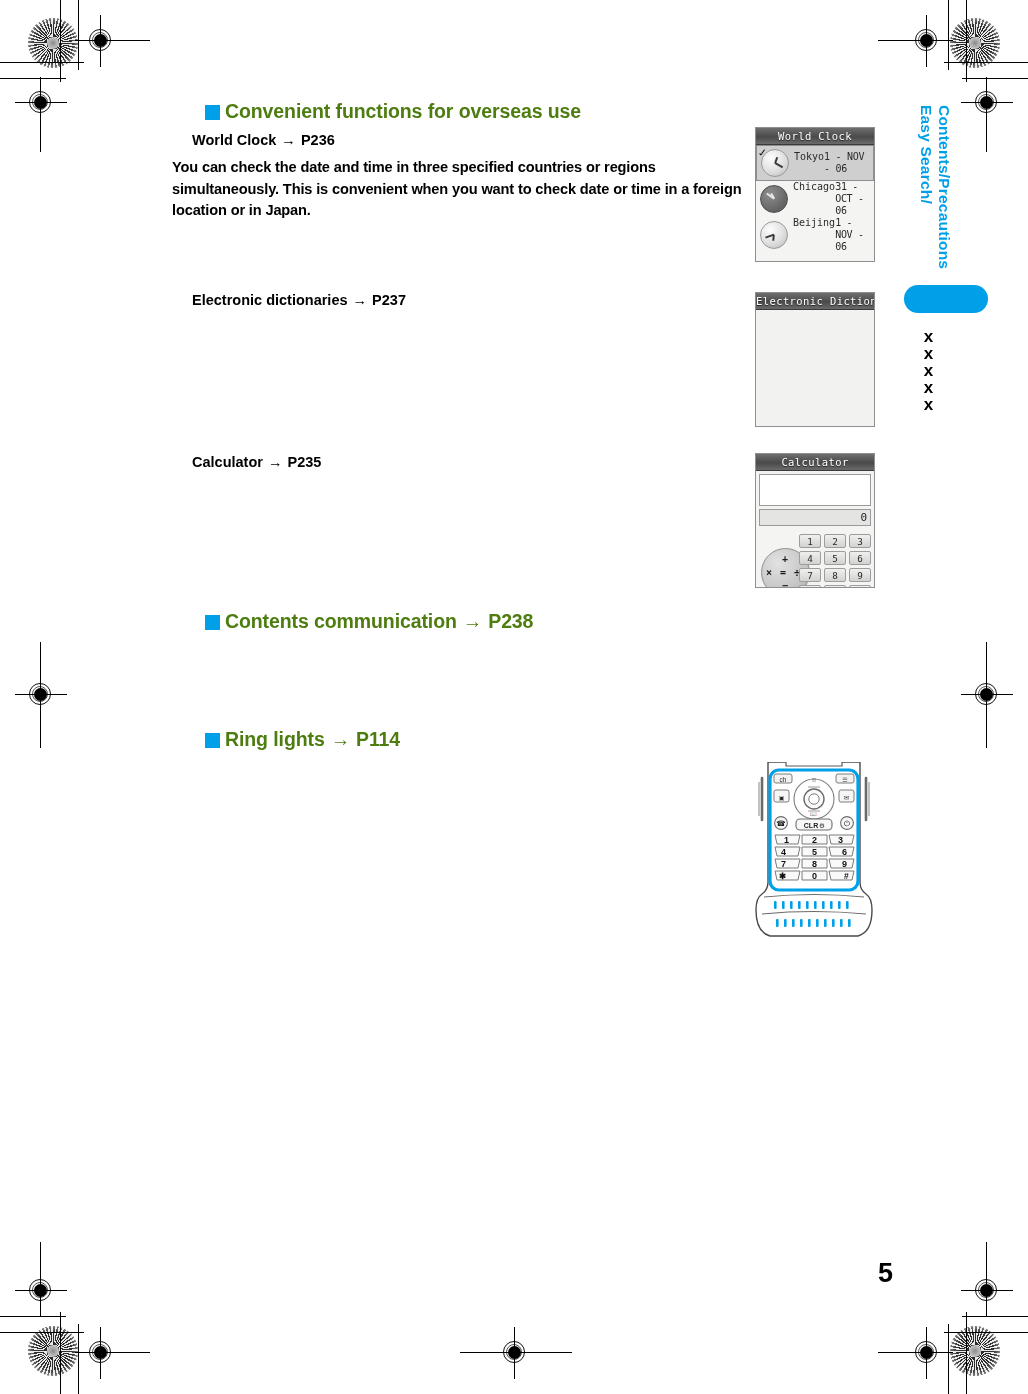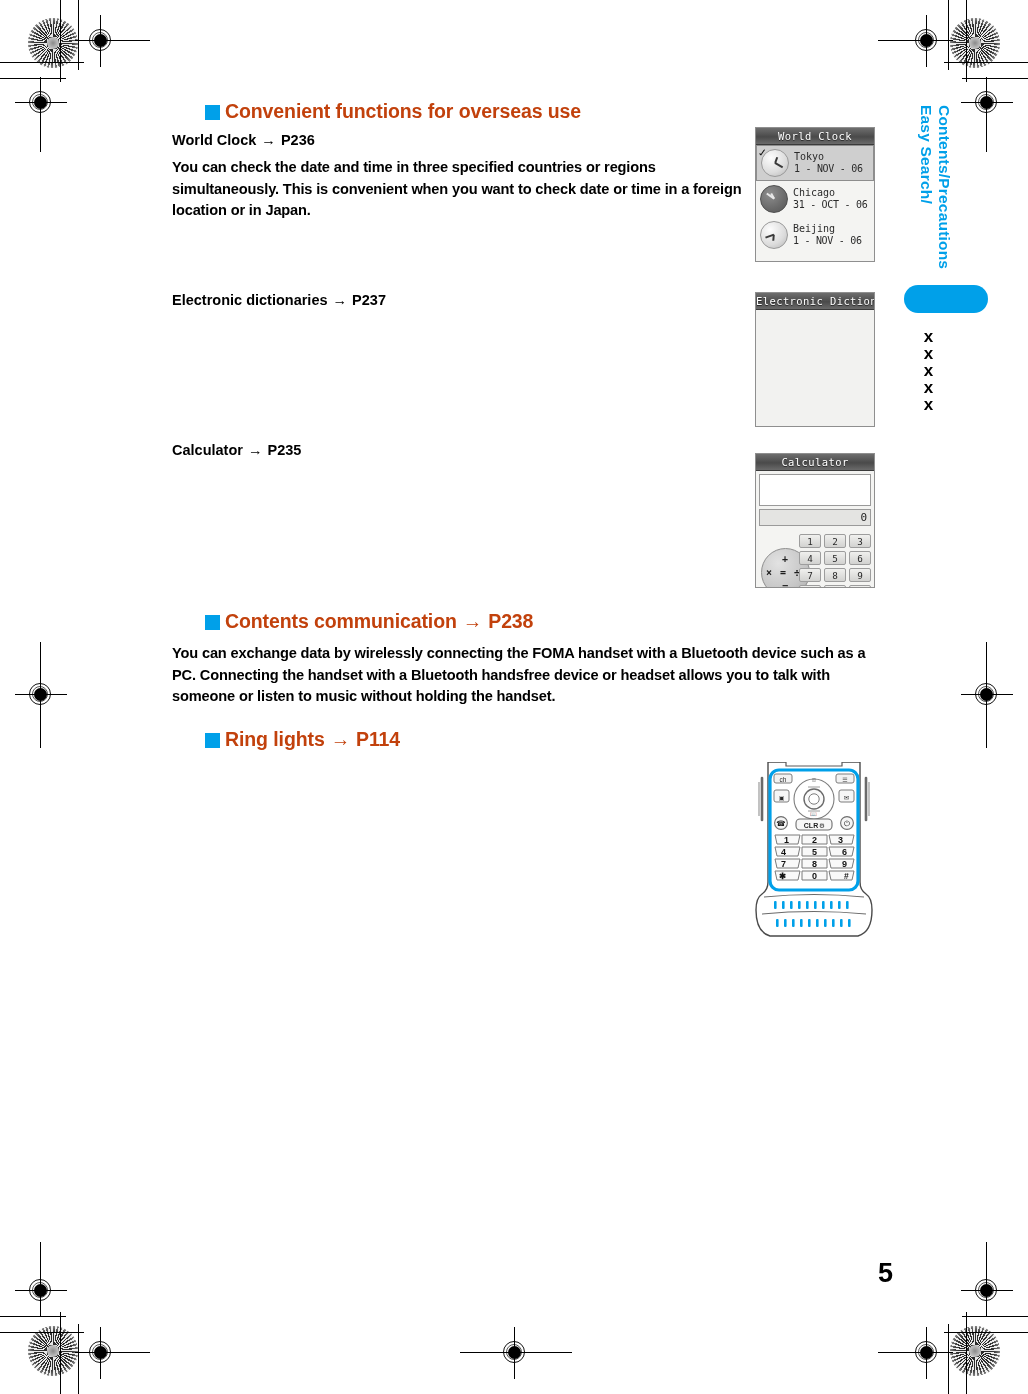--- a/index.html
+++ b/index.html
@@ -47,32 +47,32 @@
   }
   .cropline{position:absolute;background:#000;}
   .cl-h{height:1.3px;}
   .cl-v{width:1.3px;}
 
   
   .content{position:absolute;left:0;top:0;width:1028px;height:1394px;}
 
   .section-head{
     position:absolute;
-    font-size:19.5px;font-weight:bold;color:#c2410c;
+    font-size:19.5px;font-weight:bold;color:#4d7c0f;
     letter-spacing:-0.1px;white-space:nowrap;
     display:flex;align-items:center;gap:5px;padding-left:48px;
   }
   .bullet{
     display:inline-block;width:15px;height:15px;background:#00a0e9;flex:0 0 auto;
     position:relative;top:1px;
   }
   .arrow{display:inline-block;padding:0 1px;font-weight:bold;}
 
   .sub-head{
-    position:absolute;font-size:14.5px;font-weight:bold;color:#000;white-space:nowrap;
+    position:absolute;font-size:14.5px;font-weight:bold;color:#000;white-space:nowrap;margin-left:20px;
   }
   .body-text{
     position:absolute;font-size:14.6px;font-weight:bold;color:#000;
     line-height:21.5px;letter-spacing:-0.15px;
   }
 
   
   .shot{
     position:absolute;
     background:#f2f2f0;
@@ -101,21 +101,21 @@
     width:26px;height:26px;border-radius:50%;flex:0 0 auto;position:relative;
     background:radial-gradient(circle at 35% 30%,#fdfdfd 0%,#dcdcdc 60%,#b4b4b4 100%);
     border:1px solid #9a9a9a;
   }
   .wc-clock.dark{
     background:radial-gradient(circle at 35% 30%,#8e8e8e 0%,#6a6a6a 60%,#555 100%);
     border:1px solid #4f4f4f;
   }
   .wc-clock .hand{position:absolute;background:#3a3a3a;transform-origin:0 50%;}
   .wc-clock.dark .hand{background:#e8e8e8;}
-  .wc-txt{display:flex;flex-direction:column;justify-content:flex-end;line-height:12px;}
+  .wc-txt{display:flex;flex-direction:row;justify-content:flex-end;line-height:12px;}
   .wc-city{font-size:10px;color:#2b2b2b;}
   .wc-date{font-size:10px;color:#2b2b2b;letter-spacing:-0.3px;}
   .wc-check{
     position:absolute;left:2px;top:0px;font-size:11px;color:#111;font-weight:bold;
     transform:scaleX(1.3) rotate(-8deg);z-index:3;
   }
 
   
   .dict-row{
     font-size:10.6px;color:#2e2e2e;height:19px;line-height:19px;
@@ -310,33 +310,32 @@
       <span>P236</span>
     </div>
     <div class="body-text" style="left:172px;top:157px;width:574px;">You can check the date and time in three specified countries or regions simultaneously. This is convenient when you want to check date or time in a foreign location or in Japan.</div>
 
     <div class="sub-head" style="left:172px;top:292px;">
       <span>Electronic dictionaries</span>
       <span class="arrow">→</span>
       <span>P237</span>
     </div>
 
-    <div class="sub-head" style="left:172px;top:442px;">
+    <div class="sub-head" style="left:172px;top:454px;">
       <span>Calculator</span>
       <span class="arrow">→</span>
       <span>P235</span>
     </div>
 
     <div class="section-head" style="left:157px;top:610px;">
       <span class="bullet"></span>
       <span>Contents communication</span>
       <span class="arrow">→</span>
       <span>P238</span>
     </div>
-    <div class="body-text" style="left:172px;top:643px;width:712px;">You can exchange data by wirelessly connecting the FOMA handset with a Bluetooth device such as a PC. Connecting the handset with a Bluetooth handsfree device or headset allows you to talk with someone or listen to music without holding the handset.</div>
 
     <div class="section-head" style="left:157px;top:728px;">
       <span class="bullet"></span>
       <span>Ring lights</span>
       <span class="arrow">→</span>
       <span>P114</span>
     </div>
 
     <div class="shot" style="left:755px;top:127px;width:120px;height:135px;">
       <div class="titlebar">World Clock</div>

